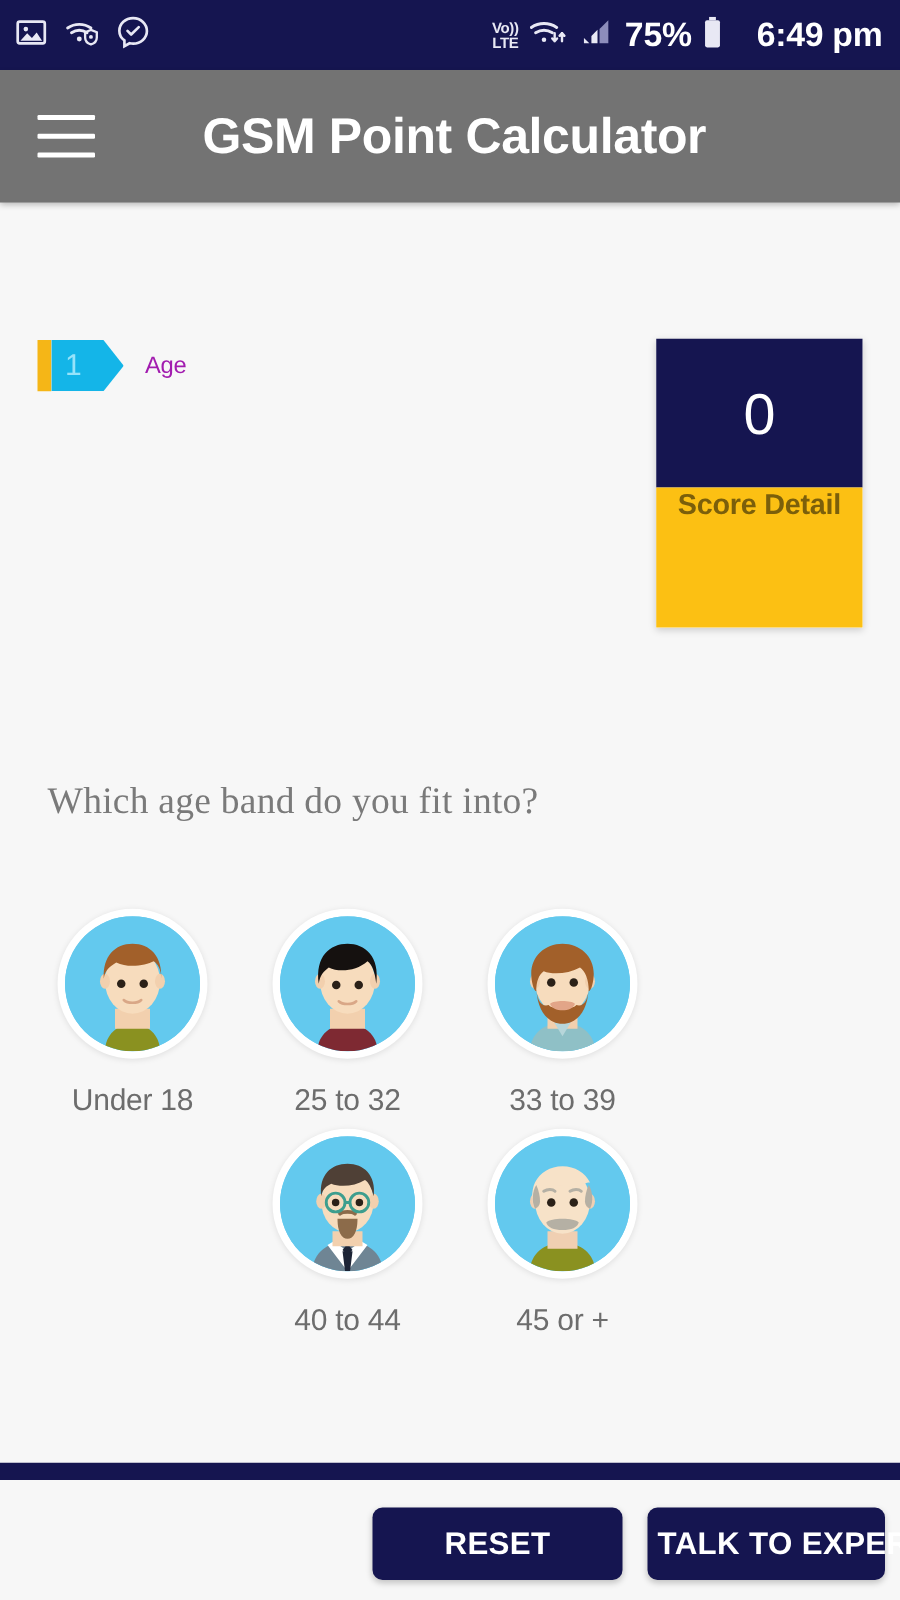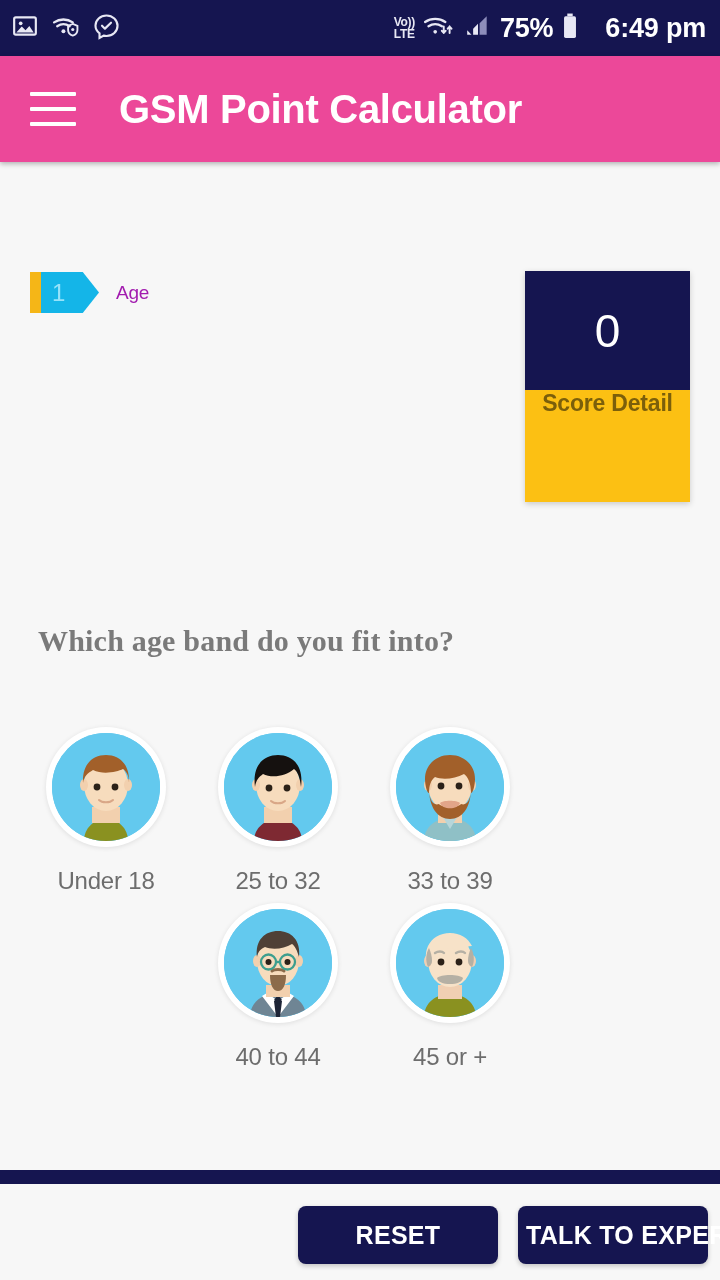--- a/index.html
+++ b/index.html
@@ -37,27 +37,28 @@
     letter-spacing: -0.2px; line-height: 1;
   }
   .sb-time {
     font-size: 27px; font-weight: bold; color: #ffffff;
     letter-spacing: -0.2px; line-height: 1; margin-left: 18px;
   }
 
   
   .app-bar {
     height: 106px;
-    background: #ec4899;
+    background: #737373;
     display: flex;
     align-items: center;
     padding: 0 16px 0 30px;
     box-shadow: 0 2px 5px rgba(0,0,0,0.28);
     position: relative;
     z-index: 5;
+    gap: 43px;
   }
   .hamburger {
     width: 46px; height: 34px;
     display: flex; flex-direction: column;
     justify-content: space-between;
     cursor: pointer;
   }
   .hamburger i { display: block; height: 4px; background: #ffffff; border-radius: 1px; }
   .app-title {
     color: #ffffff;
@@ -135,21 +136,21 @@
     font-weight: bold;
     letter-spacing: -0.2px;
   }
 
   
   .question {
     position: absolute;
     left: 38px; top: 462px;
     color: #7a7a7a;
     font-family: "Liberation Serif", serif;
-    font-weight: bold;
+    font-weight: normal;
     font-size: 30px;
     letter-spacing: 0.2px;
   }
 
   
   .options {
     position: absolute;
     left: 20px; top: 565px;
     width: 680px;
   }

